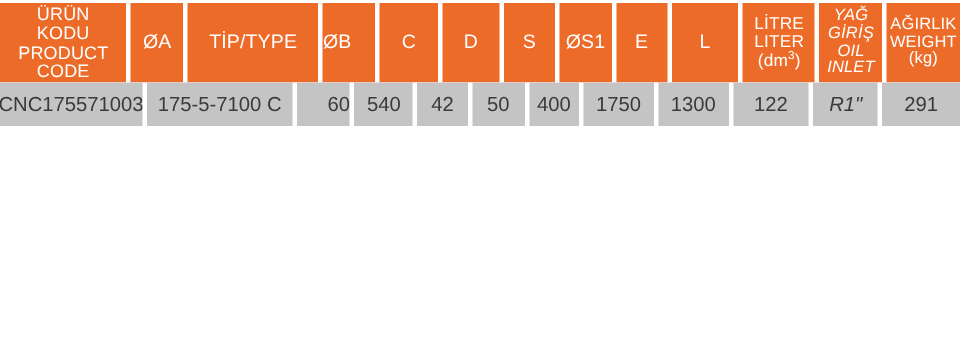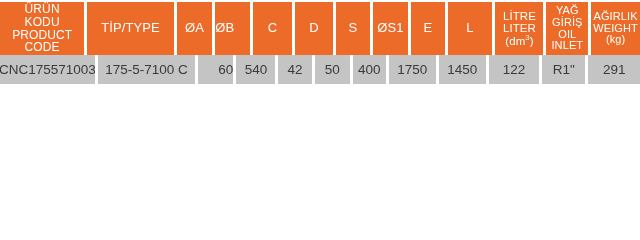--- a/index.html
+++ b/index.html
@@ -78,46 +78,46 @@
   .c2  { width: 36px; }
   .c3  { width: 36px; justify-content: flex-end; }
   .c4  { width: 40px; }
   .c5  { width: 40px; }
   .c6  { width: 34px; }
   .c7  { width: 36px; }
   .c8  { width: 34px; }
   .c9  { width: 48px; }
   .c10 { width: 48px; }
   .c11 { width: 52px; justify-content: center; }
-  .c12 { width: 44px; }
+  .c12 { width: 44px; font-style: italic; }
   .c13 { width: 53px; }
 
   
   .fs-a { font-size: 12px; }
   .fs-b { font-size: 13px; }
   .fs-c { font-size: 11.5px; }
   .fs-d { font-size: 11px; }
 
   sup { font-size: 0.68em; vertical-align: super; line-height: 0; }
 </style>
 </head>
 <body>
 
 <div class="spec-table">
 
   <div class="header-row">
     <div class="header-cell c0 fs-a">
         <span class="htxt">ÜRÜN KODU
 PRODUCT CODE</span>
       </div>
+    <div class="header-cell c2 fs-b">
+        <span class="htxt">ØA</span>
+      </div>
     <div class="header-cell c1 fs-b">
         <span class="htxt">TİP/TYPE</span>
-      </div>
-    <div class="header-cell c2 fs-b">
-        <span class="htxt">ØA</span>
       </div>
     <div class="header-cell c3 fs-b">
         <span class="htxt">ØB</span>
       </div>
     <div class="header-cell c4 fs-b">
         <span class="htxt">C</span>
       </div>
     <div class="header-cell c5 fs-b">
         <span class="htxt">D</span>
       </div>
@@ -153,19 +153,19 @@
 
   <div class="data-row">
     <div class="data-cell c0">CNC175571003</div>
     <div class="data-cell c1">175-5-7100 C</div>
     <div class="data-cell c3">60</div>
     <div class="data-cell c5">540</div>
     <div class="data-cell c6">42</div>
     <div class="data-cell c7">50</div>
     <div class="data-cell c8">400</div>
     <div class="data-cell c9">1750</div>
-    <div class="data-cell c10">1450</div>
+    <div class="data-cell c10">1300</div>
     <div class="data-cell c11">122</div>
     <div class="data-cell c12">R1"</div>
     <div class="data-cell c13">291</div>
   </div>
 
 </div>
 
 </body></html>

